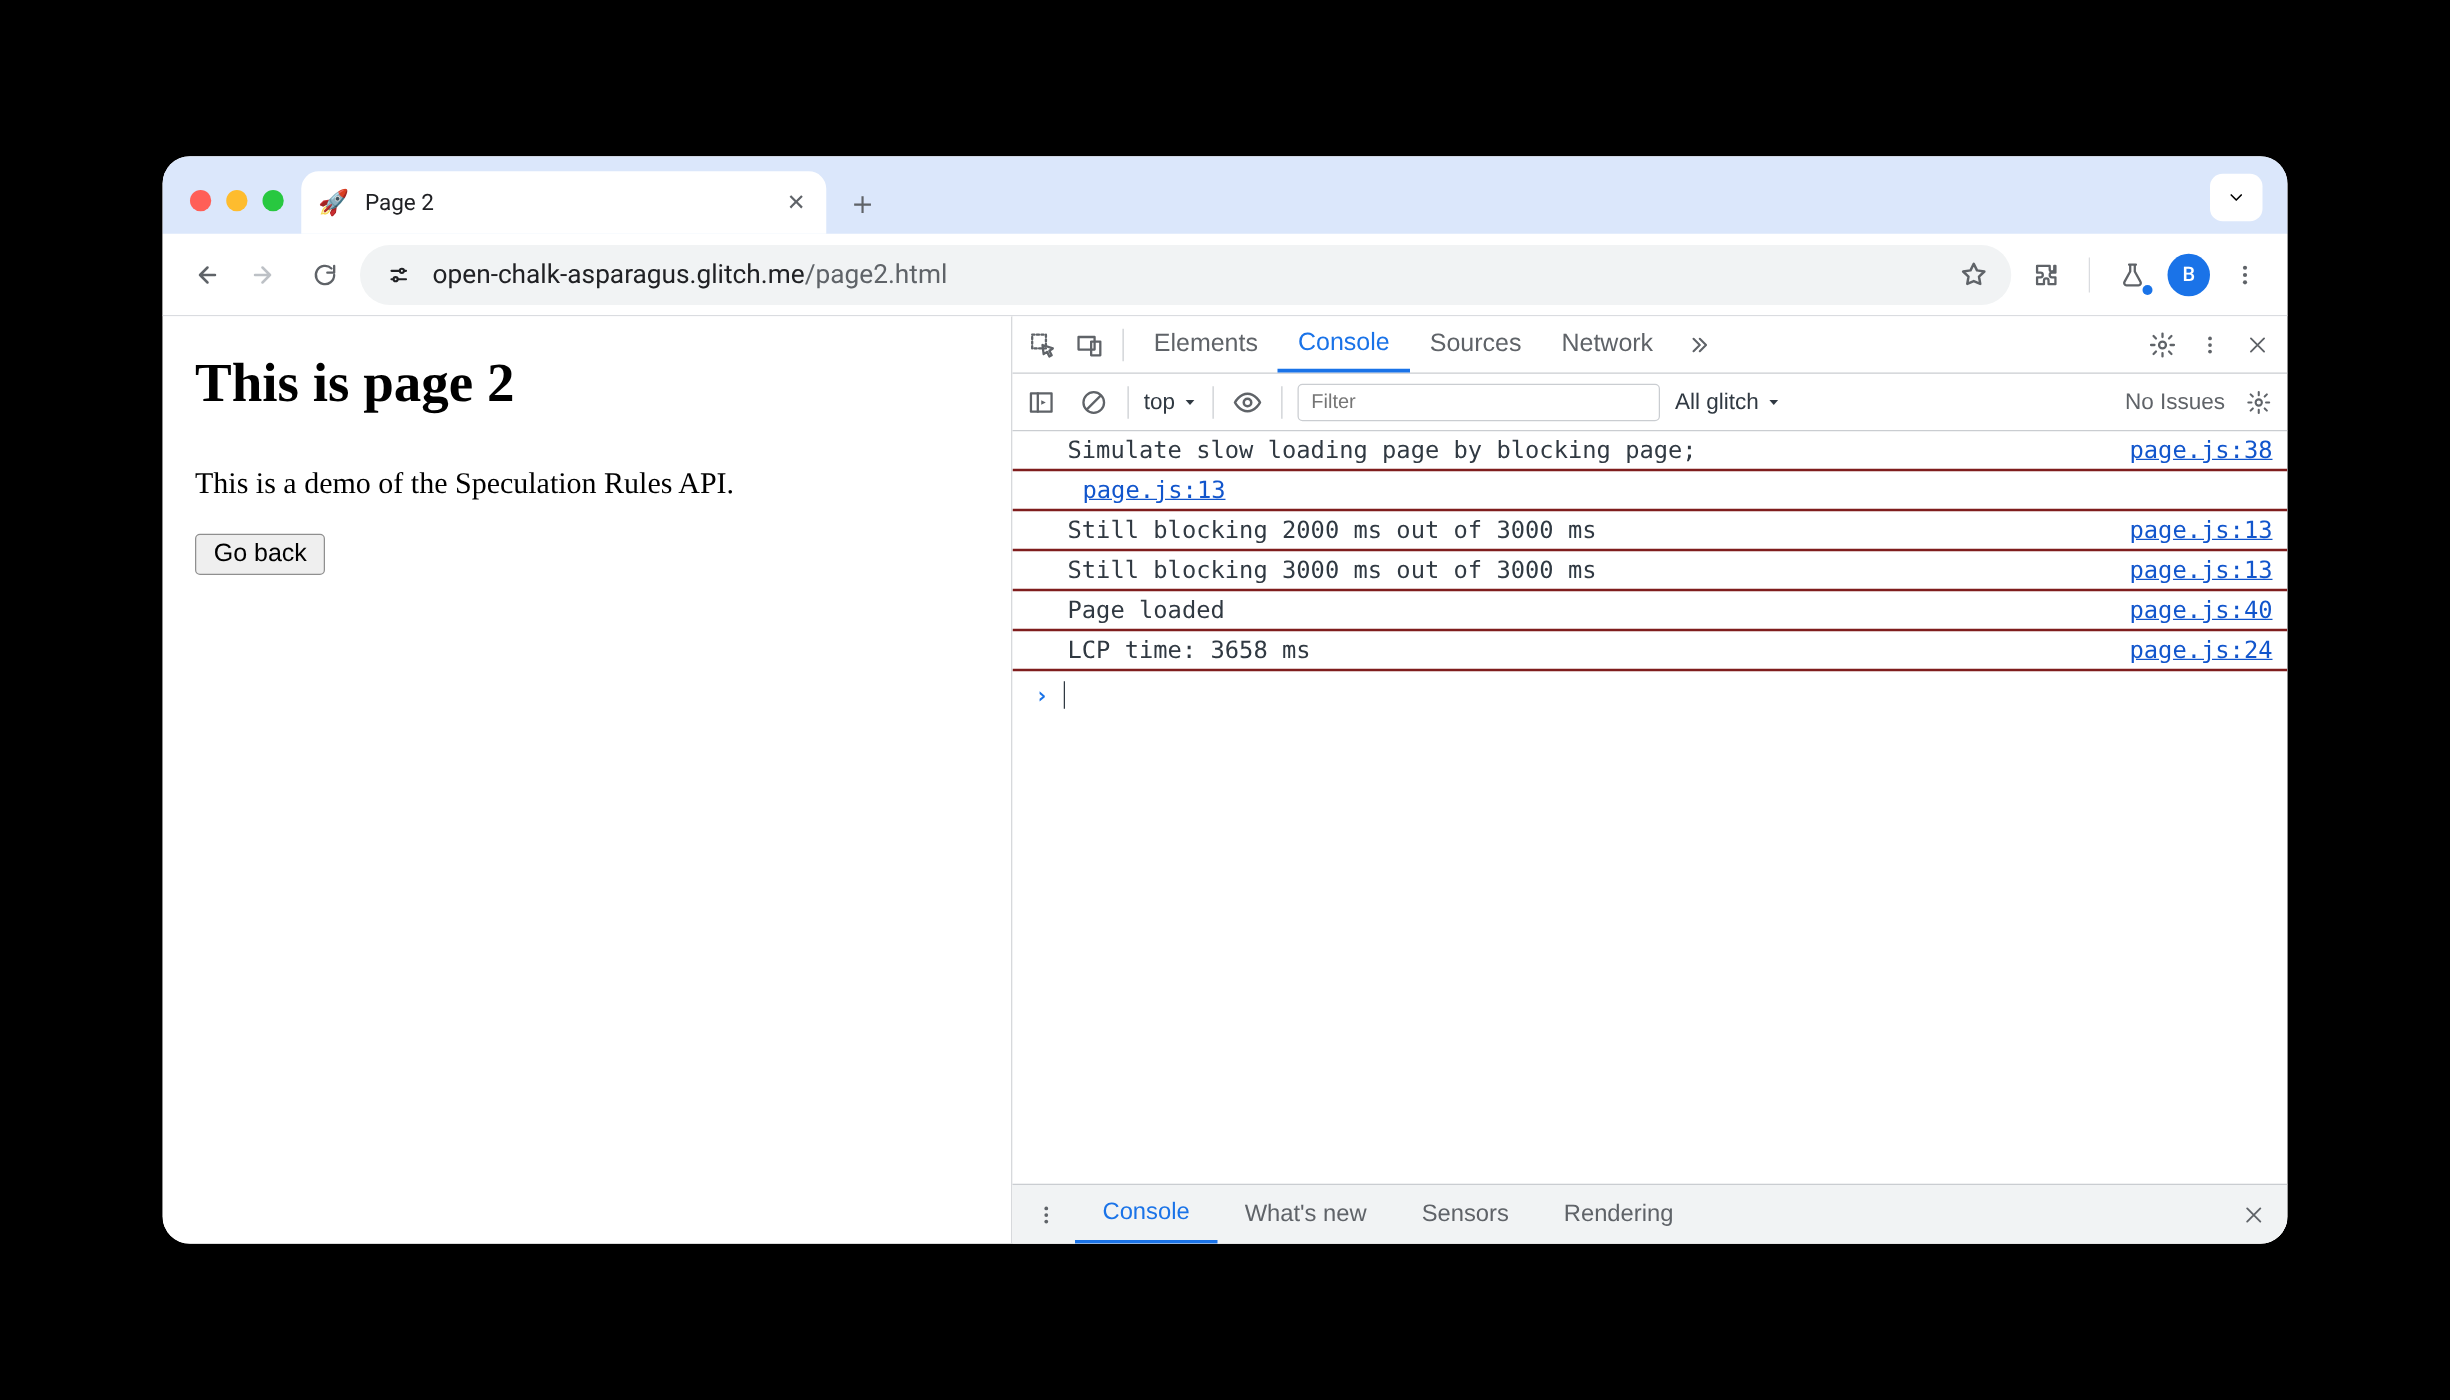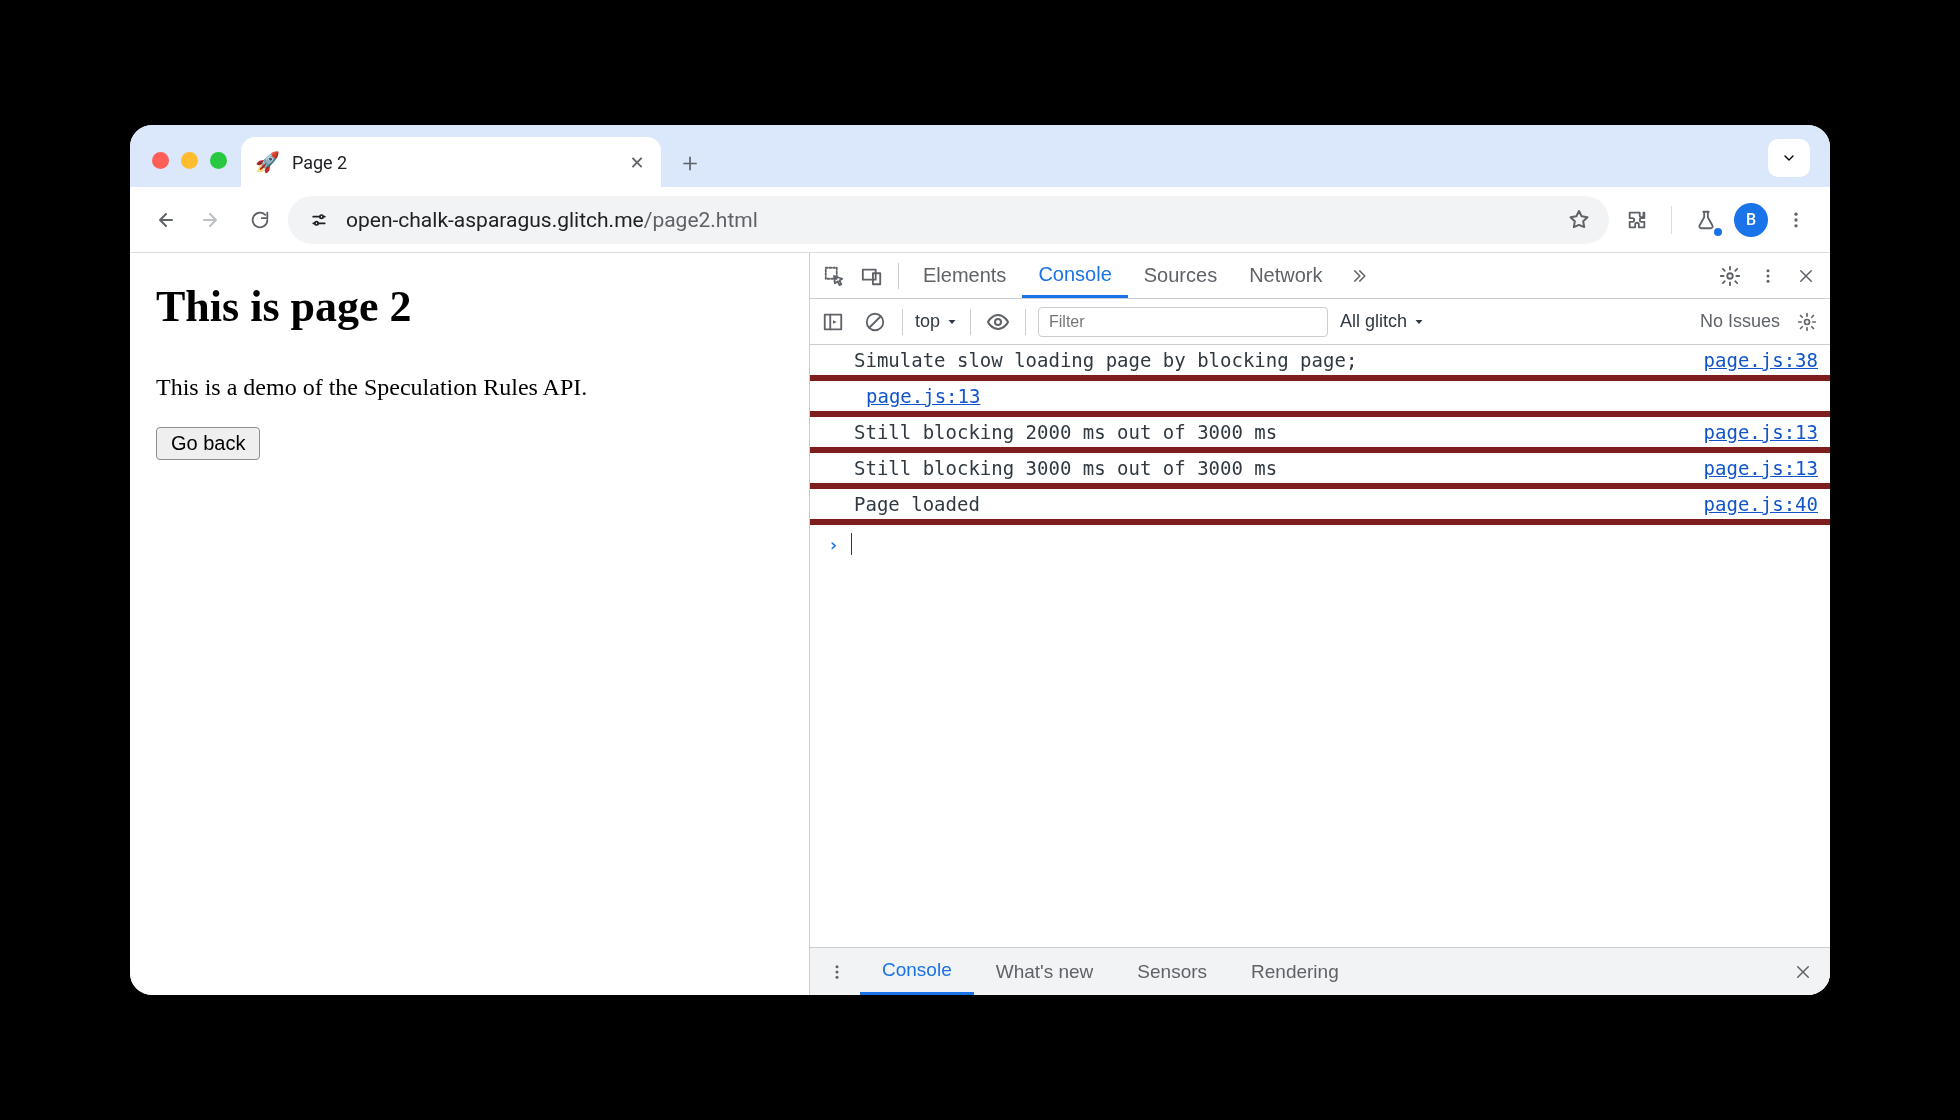--- a/index.html
+++ b/index.html
@@ -217,21 +217,21 @@
   
   .console-log {
     flex:1;
     overflow:auto;
     font-family: Menlo, Consolas, monospace;
     font-size: 19px;
   }
   .log-row {
     display:flex;
     padding: 4px 12px 4px 44px;
-    border-bottom: 6px solid #7f1d1d;
+    border-bottom: 2px solid #7f1d1d;
     align-items:center;
   }
   .log-row .msg { flex:1; color:#303942; white-space:pre; }
   .log-row .src {
     color:#1155cc;
     text-decoration: underline;
     cursor:pointer;
     padding-left:12px;
   }
   .prompt-row {
@@ -472,20 +472,24 @@
             <span class="src">page.js:13</span>
           </div>
           <div class="log-row">
             <span class="msg">Still blocking 3000 ms out of 3000 ms</span>
             <span class="src">page.js:13</span>
           </div>
           <div class="log-row">
             <span class="msg">Page loaded</span>
             <span class="src">page.js:40</span>
           </div>
+          <div class="log-row">
+            <span class="msg">LCP time: 3658 ms</span>
+            <span class="src">page.js:24</span>
+          </div>
           <div class="prompt-row">
             <span class="chev">›</span>
             <span class="cursor"></span>
           </div>
         </div>
 
       <div class="drawer">
         <div class="dr-ic">
           <svg width="18" height="18" viewBox="0 0 24 24">
               <circle cx="12" cy="5" r="2" fill="currentColor"></circle>

